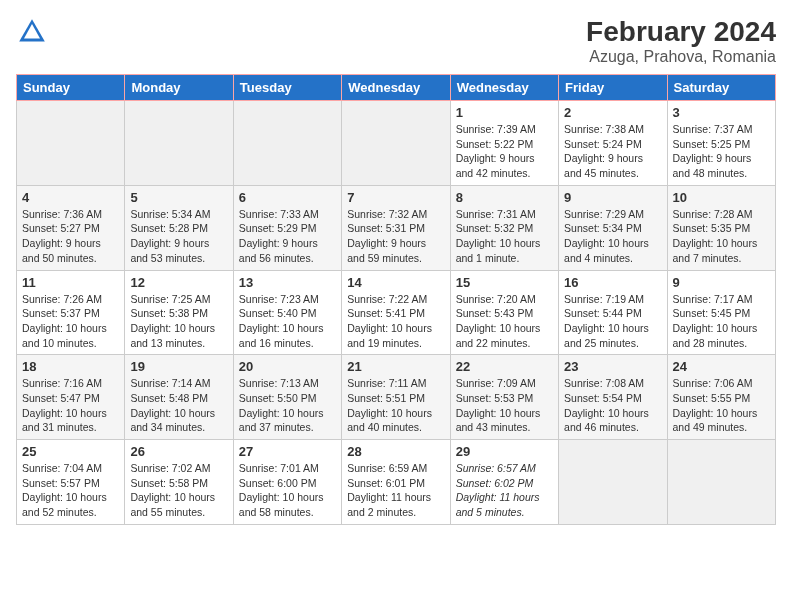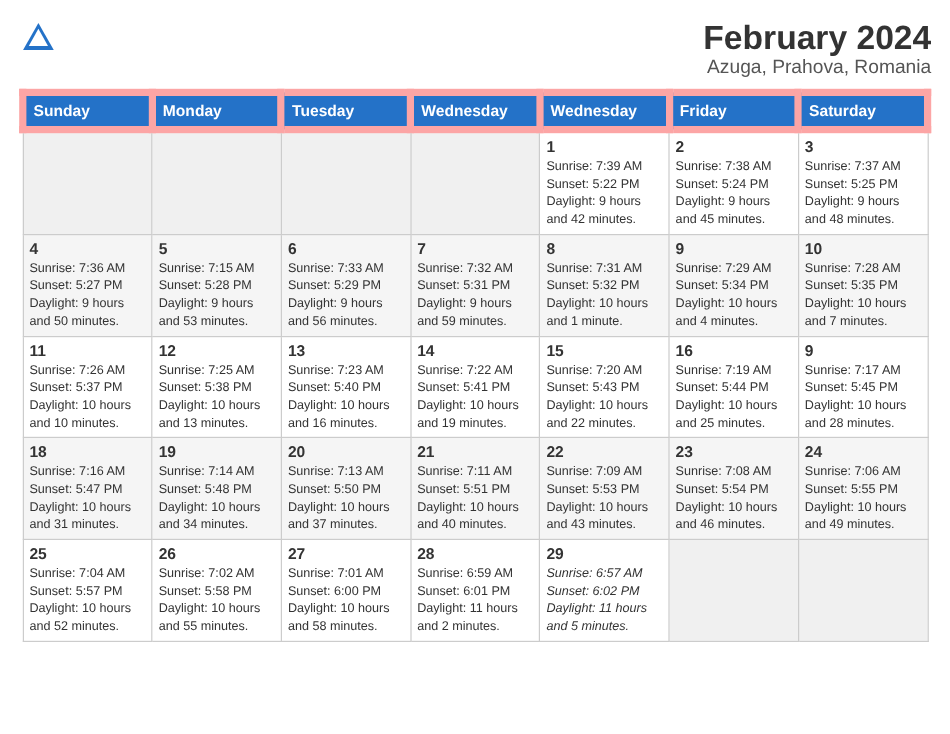--- a/index.html
+++ b/index.html
@@ -57,21 +57,21 @@
       border-collapse: collapse;
       table-layout: fixed;
     }
     thead tr th {
       background-color: #2472c8;
       color: #fff;
       text-align: left;
       padding: 5px 6px;
       font-size: 13px;
       font-weight: bold;
-      border: 6px solid #fca5a5;
+      border: 1px solid #fca5a5;
     }
     tbody tr td {
       vertical-align: top;
       border: 1px solid #ccc;
       padding: 4px 5px;
       font-size: 11px;
       color: #333;
       height: 82px;
     }
     tbody tr:nth-child(even) td {
@@ -155,21 +155,21 @@
       <tr>
         <td>
           <span class="day-number">4</span>
           <div class="day-info" style="white-space: pre-line;">Sunrise: 7:36 AM
 Sunset: 5:27 PM
 Daylight: 9 hours
 and 50 minutes.</div>
         </td>
         <td>
           <span class="day-number">5</span>
-          <div class="day-info" style="white-space: pre-line;">Sunrise: 7:15 AM
+          <div class="day-info" style="white-space: pre-line;">Sunrise: 5:34 AM
 Sunset: 5:28 PM
 Daylight: 9 hours
 and 53 minutes.</div>
         </td>
         <td>
           <span class="day-number">6</span>
           <div class="day-info" style="white-space: pre-line;">Sunrise: 7:33 AM
 Sunset: 5:29 PM
 Daylight: 9 hours
 and 56 minutes.</div>

